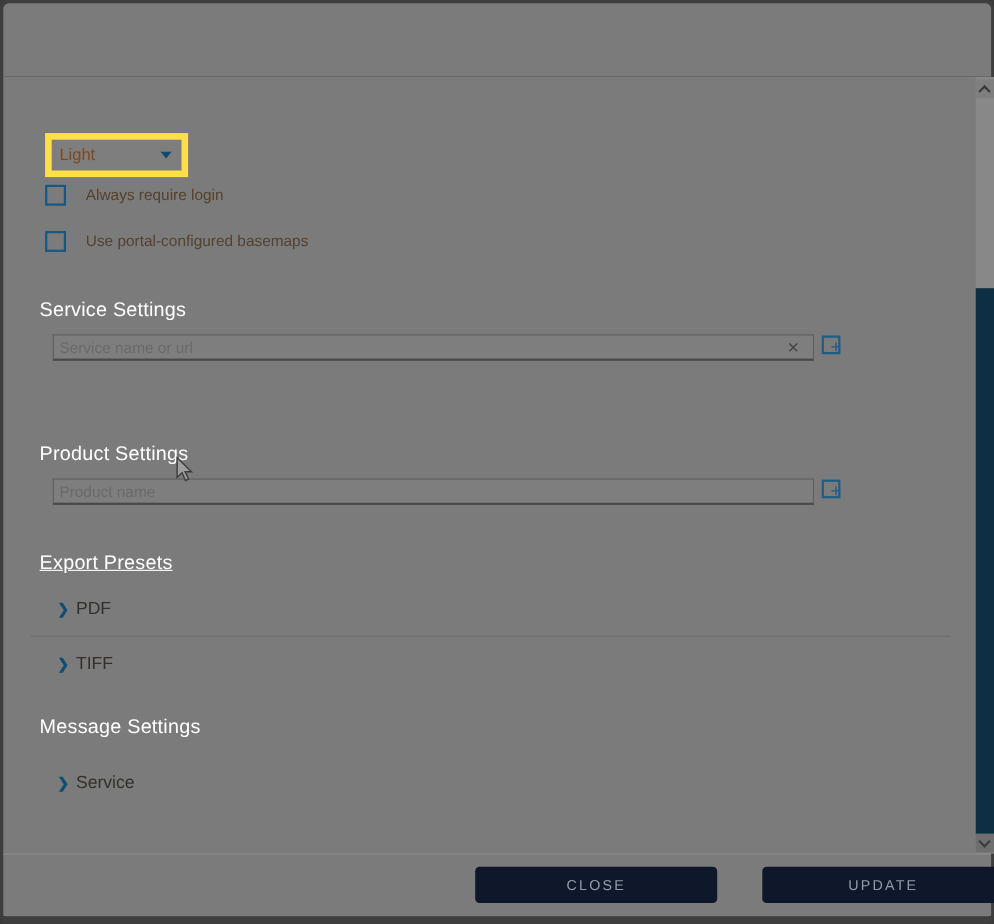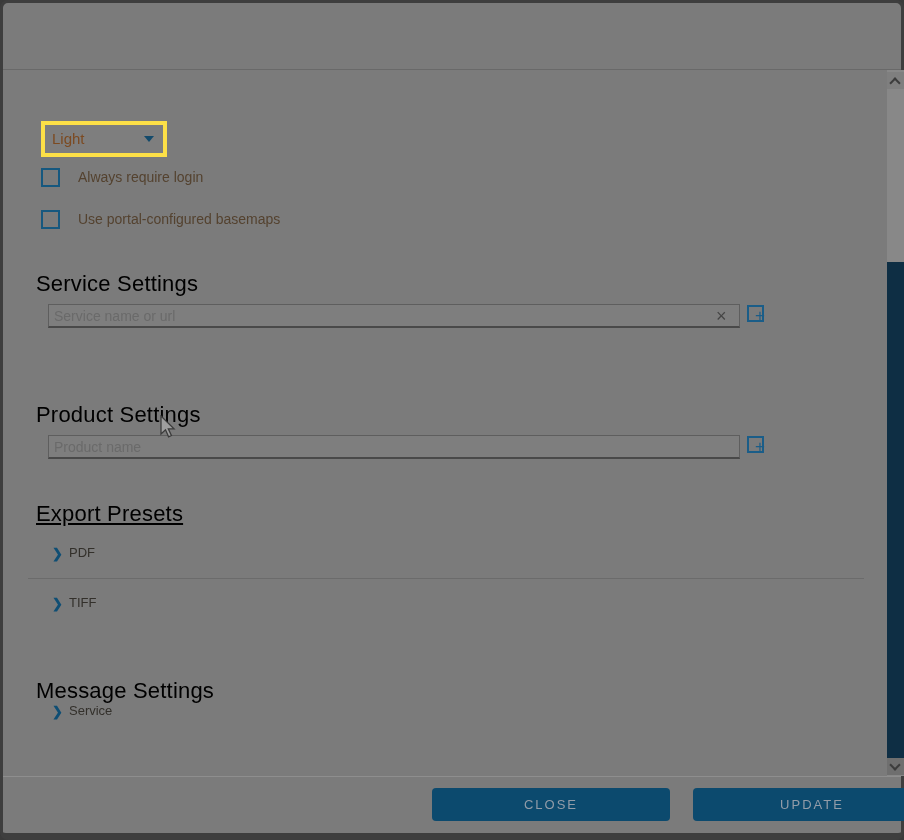--- a/index.html
+++ b/index.html
@@ -9,56 +9,56 @@
     background:#7b7b7b;box-sizing:content-box;}
   
   .header{position:absolute;left:0;top:0;width:100%;height:66px;}
   .title{position:absolute;left:33px;top:22px;font-size:22px;color:#3b332b;
     letter-spacing:.3px;font-weight:500;}
   .hdr-divider{position:absolute;left:0;top:66px;width:100%;height:1px;background:#696969;}
   
   .content{position:absolute;left:0;top:67px;width:881px;height:703px;}
   .small-label{position:absolute;font-size:11.5px;color:#47423d;}
   .theme-select{position:absolute;left:38px;top:51px;width:118px;height:28px;
-    border:4px solid #fde047;background:#7e7e7e;cursor:pointer;}
+    border:6px solid #fde047;background:#7e7e7e;cursor:pointer;}
   .theme-value{position:absolute;left:7px;top:5px;font-size:15px;color:#7c4a21;}
   .caret{position:absolute;right:9px;top:11px;width:0;height:0;
     border-left:5px solid transparent;border-right:5px solid transparent;
     border-top:6px solid #134a6b;}
   .chk-row{position:absolute;left:38px;height:20px;}
   .chk-box{position:absolute;left:0;top:0;width:15px;height:15px;border:2px solid #16587f;}
   .chk-label{position:absolute;left:37px;top:1px;font-size:14px;color:#54422f;white-space:nowrap;}
-  .section-title{position:absolute;left:33px;font-size:22px;color:#000000;letter-spacing:.2px;}
+  .section-title{position:absolute;left:33px;font-size:18px;color:#ffffff;letter-spacing:.2px;}
   .text-input{position:absolute;left:45px;width:692px;height:24px;box-sizing:border-box;
     background:#7e7e7e;border:1px solid #5e5e5e;border-bottom:2px solid #494949;
     font-family:"Liberation Sans",sans-serif;font-size:14px;color:#3c3c3c;padding:0 26px 0 5px;outline:none;}
   .text-input::placeholder{color:#6a6a6a;opacity:1;}
   .clear-btn{position:absolute;font-size:18px;color:#454545;cursor:pointer;line-height:18px;}
   .add-btn{position:absolute;width:17px;height:17px;border:2px solid #1a5d88;color:#1a5d88;
     font-size:17px;line-height:16px;text-align:center;cursor:pointer;background:transparent;}
   .exp-row{position:absolute;left:49px;height:20px;cursor:pointer;}
   .exp-chevron{position:absolute;left:0;top:1px;font-size:13px;font-weight:bold;color:#0f4e74;}
-  .exp-label{position:absolute;left:17px;top:0;font-size:13px;color:#33302b;white-space:nowrap;}
+  .exp-label{position:absolute;left:17px;top:0;font-size:16px;color:#33302b;white-space:nowrap;}
   .thin-divider{position:absolute;height:1px;background:#6b6b6b;}
   
   .cursor{position:absolute;left:157px;top:345px;}
   
   .scrollbar{position:absolute;left:884px;top:67px;width:17px;height:706px;background:#888888;}
   .sb-btn{position:absolute;left:0;width:17px;height:17px;background:#7f7f7f;cursor:pointer;}
   .sb-up{top:2px;} .sb-down{bottom:1px;background:#6f6f6f;}
   .chev{position:absolute;left:4px;width:6px;height:6px;
     border-right:2px solid #3c3c3c;border-bottom:2px solid #3c3c3c;}
   .chev-up{top:7px;transform:rotate(-135deg);}
   .chev-down{top:3px;transform:rotate(45deg);}
   .sb-thumb{position:absolute;left:0;top:192px;width:17px;height:496px;background:#0e2e44;cursor:pointer;}
   
   .footer{position:absolute;left:0;top:773px;width:100%;height:57px;}
   .ftr-divider{position:absolute;left:0;top:0;width:100%;height:1px;background:#8e8e8e;}
-  .btn{position:absolute;top:12px;width:238px;height:33px;border:none;border-radius:4px;
-    background:#0c4a6e;color:#929ca8;font-family:"Liberation Sans",sans-serif;
+  .btn{position:absolute;top:12px;width:220px;height:33px;border:none;border-radius:4px;
+    background:#0f172a;color:#929ca8;font-family:"Liberation Sans",sans-serif;
     font-size:13px;letter-spacing:2px;cursor:pointer;}
   .btn-close{left:429px;} .btn-update{left:690px;}
 </style>
 </head>
 <body>
 
 <div class="window">
 
   <div class="hdr-divider"></div>
 
@@ -92,21 +92,21 @@
     <div class="exp-row" style="top:475px;">
       <span class="exp-chevron">❯</span>
       <span class="exp-label">PDF</span>
     </div>
     <div class="thin-divider" style="left:25px;top:508px;width:836px;"></div>
     <div class="exp-row" style="top:525px;">
       <span class="exp-chevron">❯</span>
       <span class="exp-label">TIFF</span>
     </div>
 
-    <div class="section-title" style="top:608px;">Message Settings</div>
+    <div class="section-title" style="top:580px;">Message Settings</div>
     <div class="exp-row" style="top:633px;">
       <span class="exp-chevron">❯</span>
       <span class="exp-label">Service</span>
     </div>
 
     <svg class="cursor" width="17" height="24" viewBox="0 0 17 24">
       <polygon points="1,1 1,19 5.5,14.8 8.6,21.8 11.4,20.5 8.3,13.8 14,13.8" fill="#9e9e9e" stroke="#3c3c3c" stroke-width="1.3"></polygon>
     </svg>
   </div>
 

